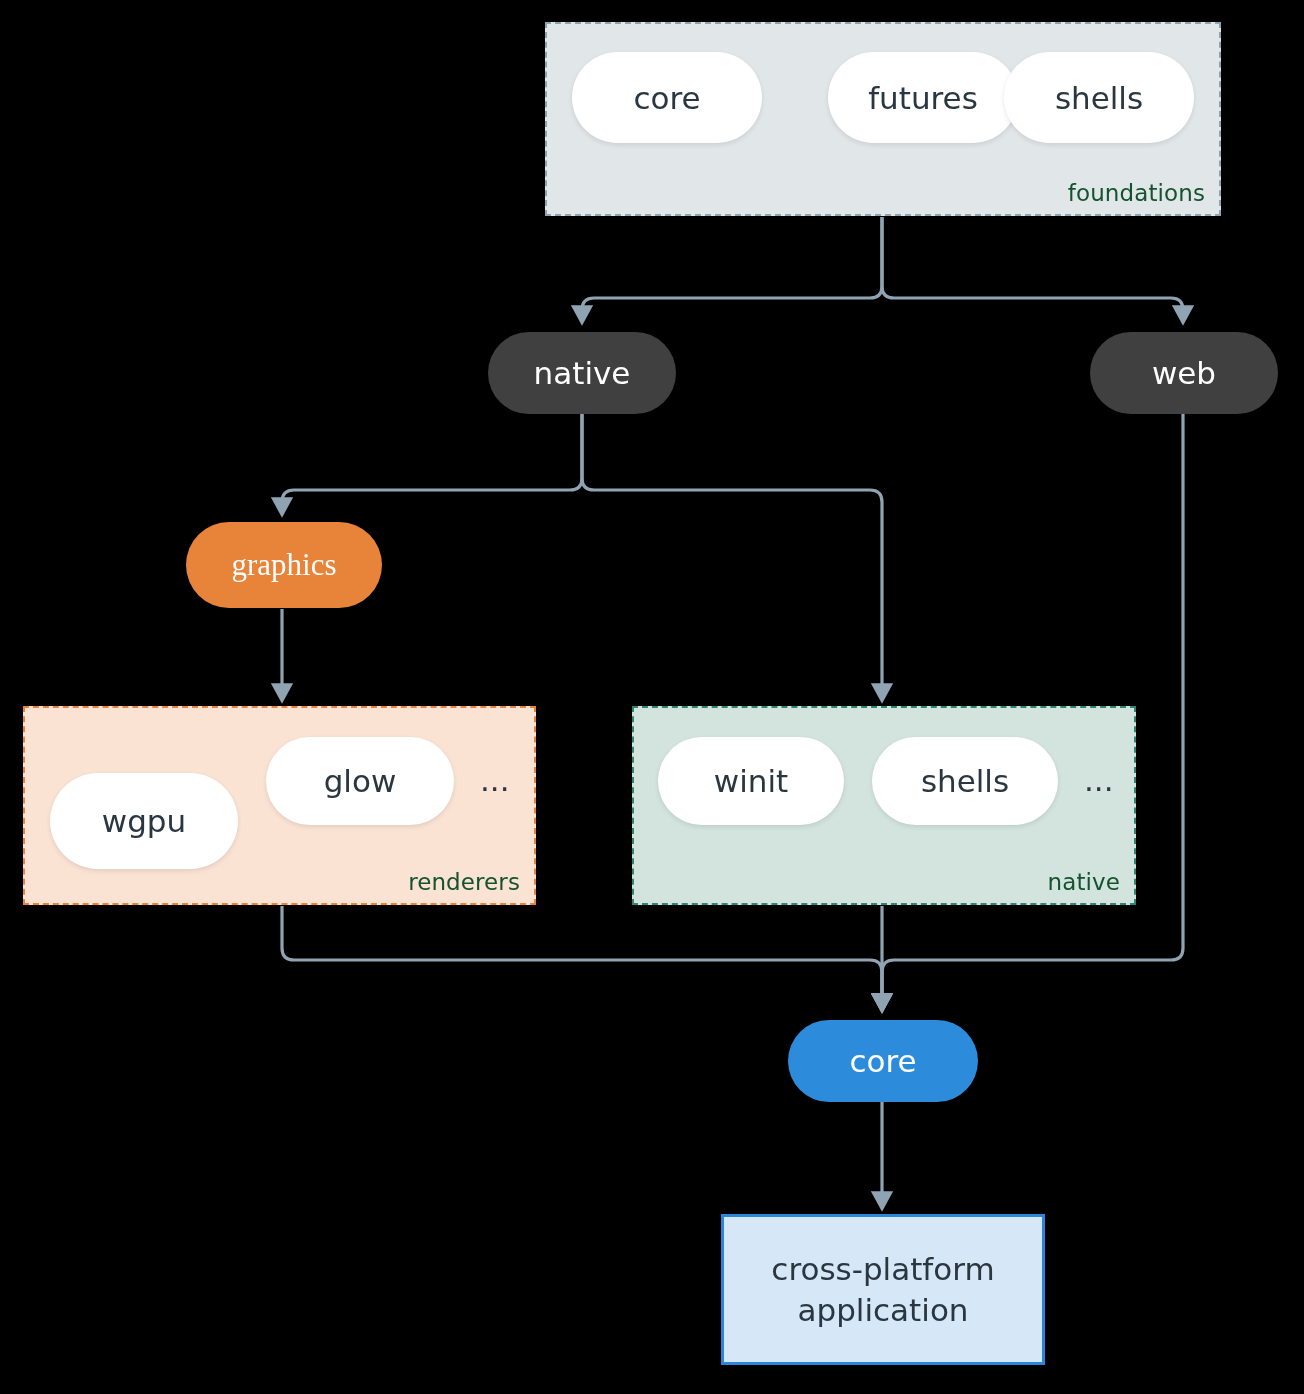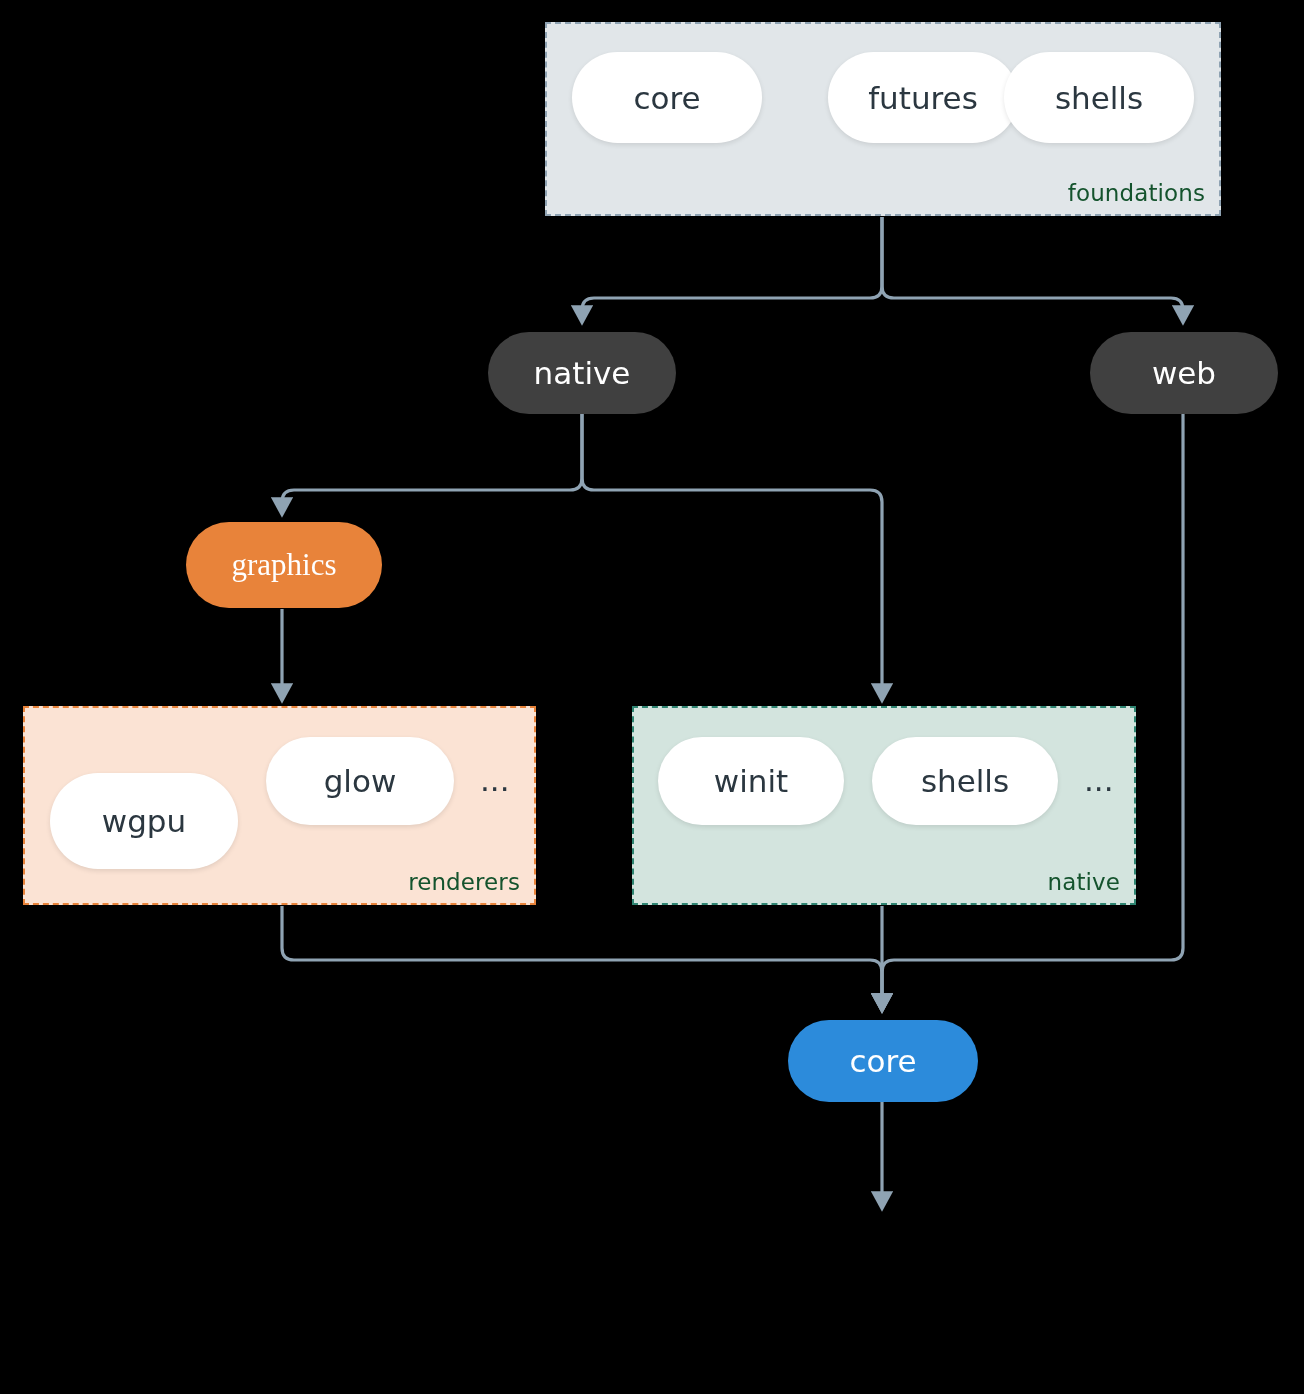--- a/index.html
+++ b/index.html
@@ -177,14 +177,18 @@
   </div>
   <div class="pill" style="left:872px; top:737px; width:186px; height:88px;">
     <span>shells</span>
   </div>
   <div class="ellipsis" style="left:1084px; top:765px;">...</div>
 
   <div class="node node-blue" style="left:788px; top:1020px; width:190px; height:82px;">
     <span>core</span>
   </div>
 
+  <div class="rect-node" style="left:721px; top:1214px; width:324px; height:151px;">
+    <span>cross-platform</span>
+    <span>application</span>
+  </div>
 
 </div>
 
 </body></html>

